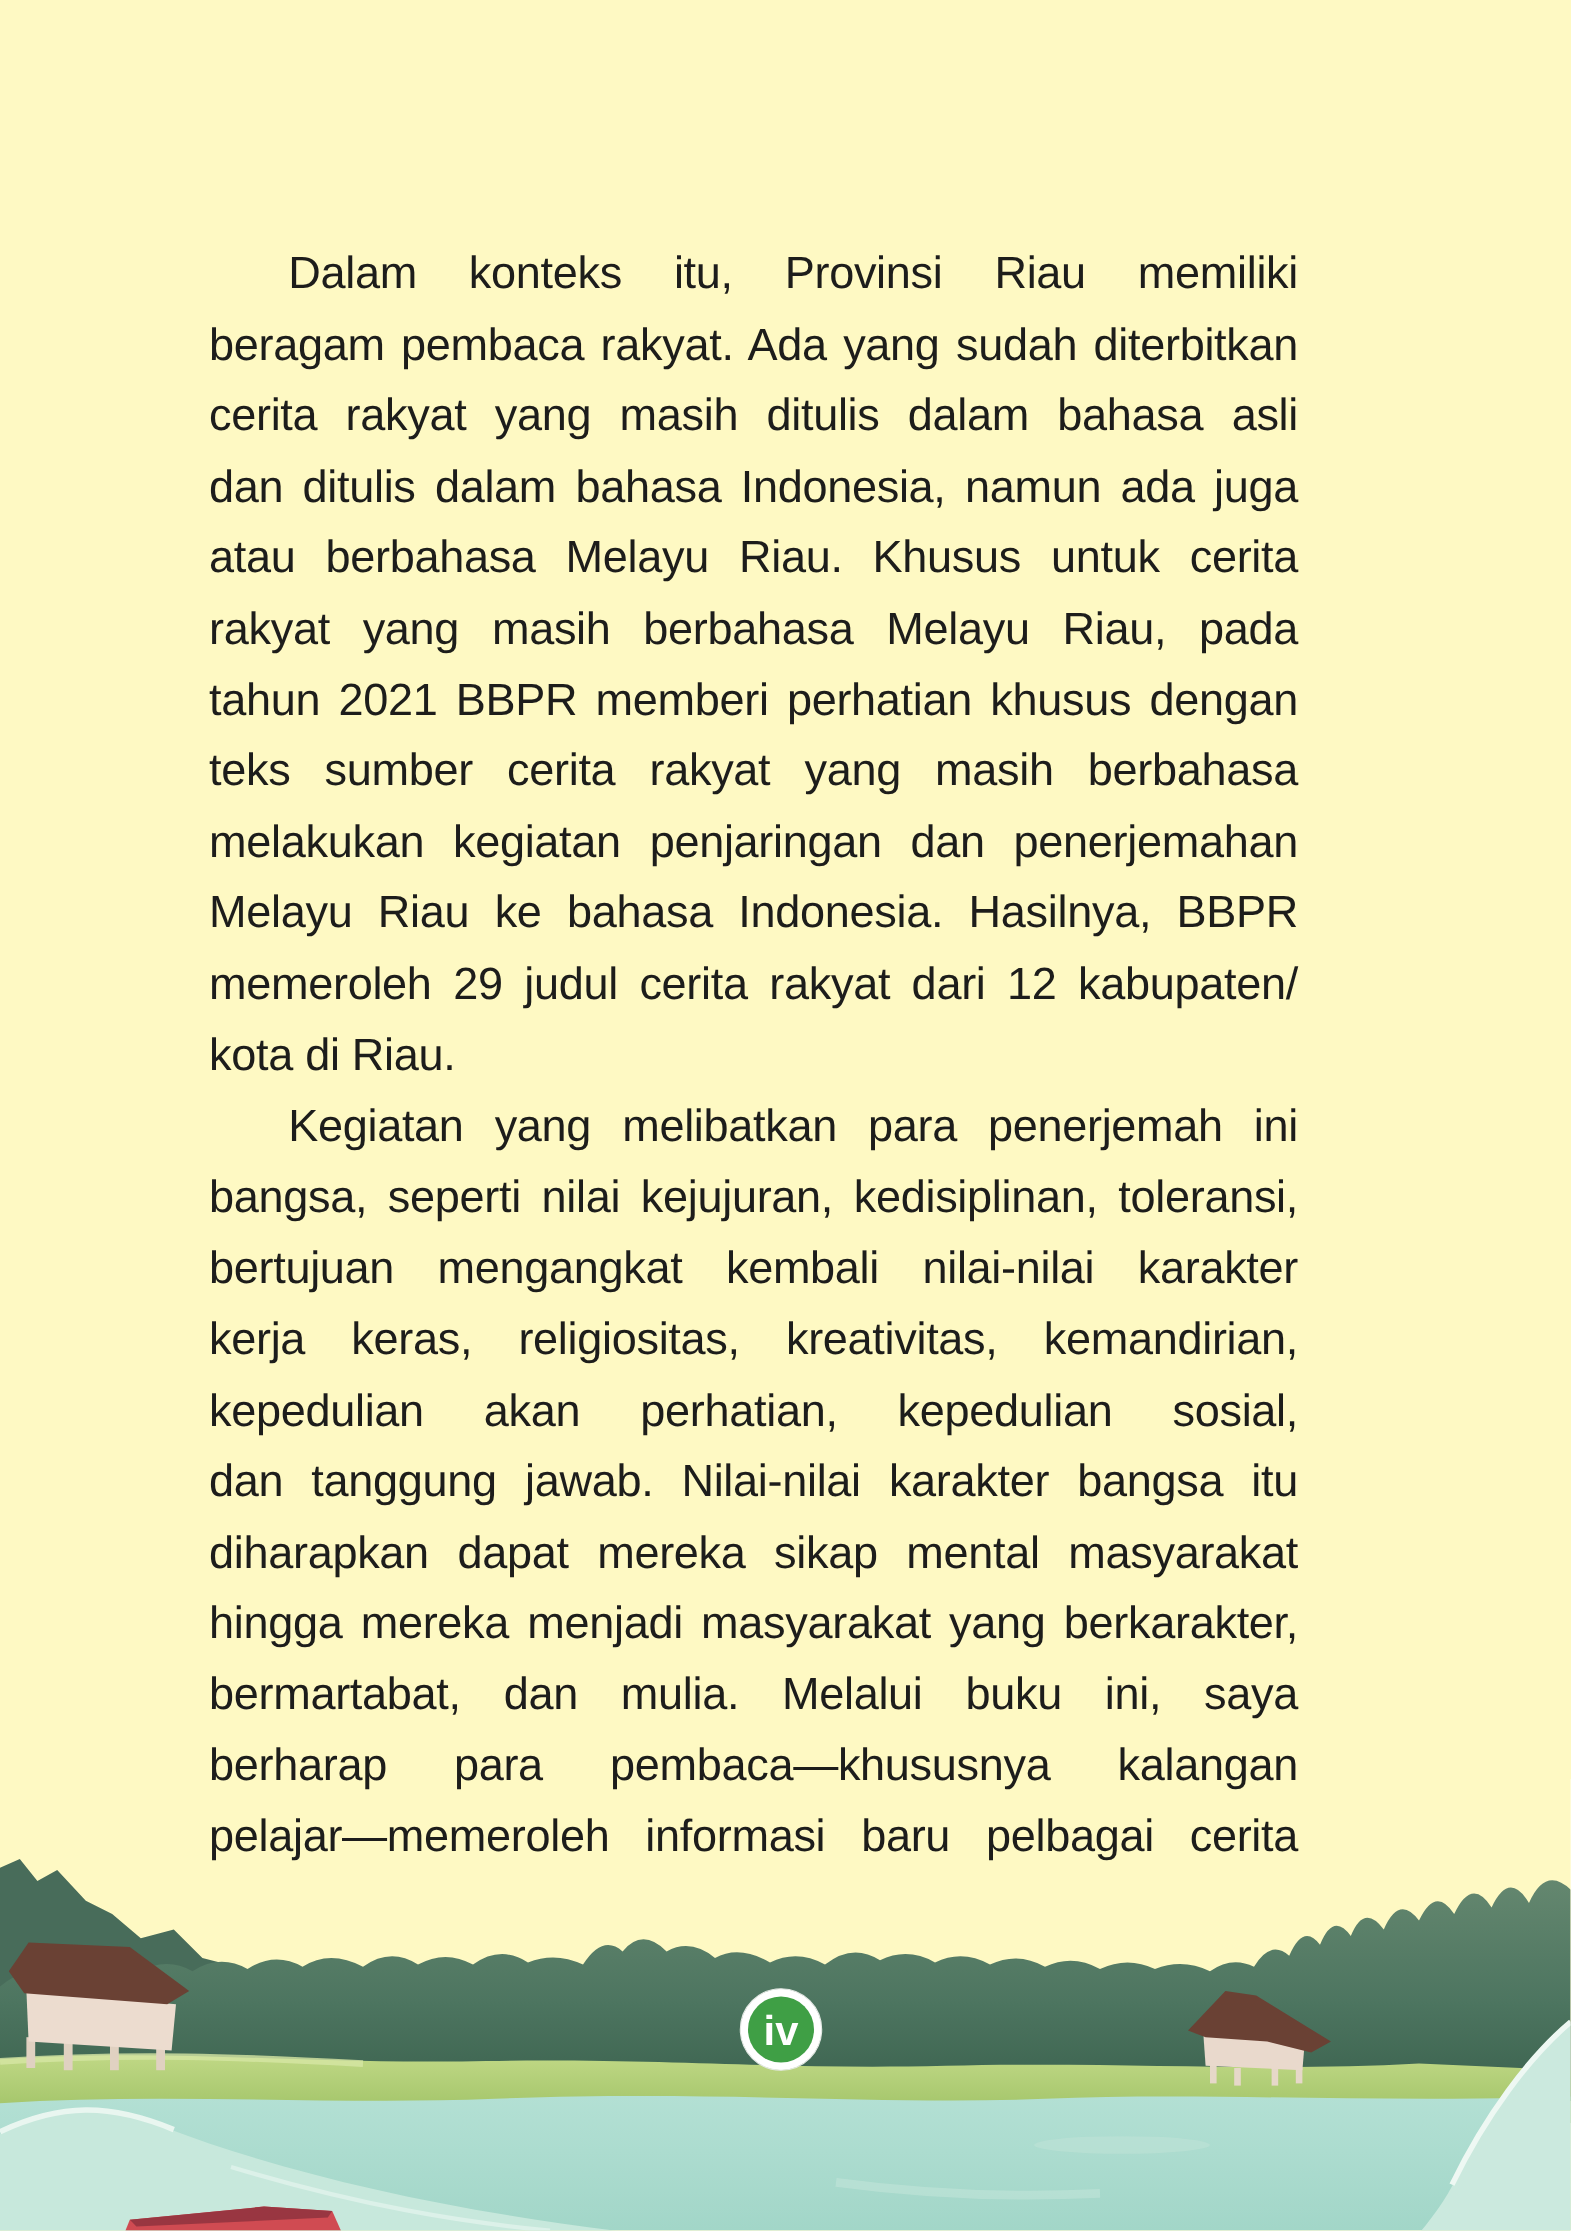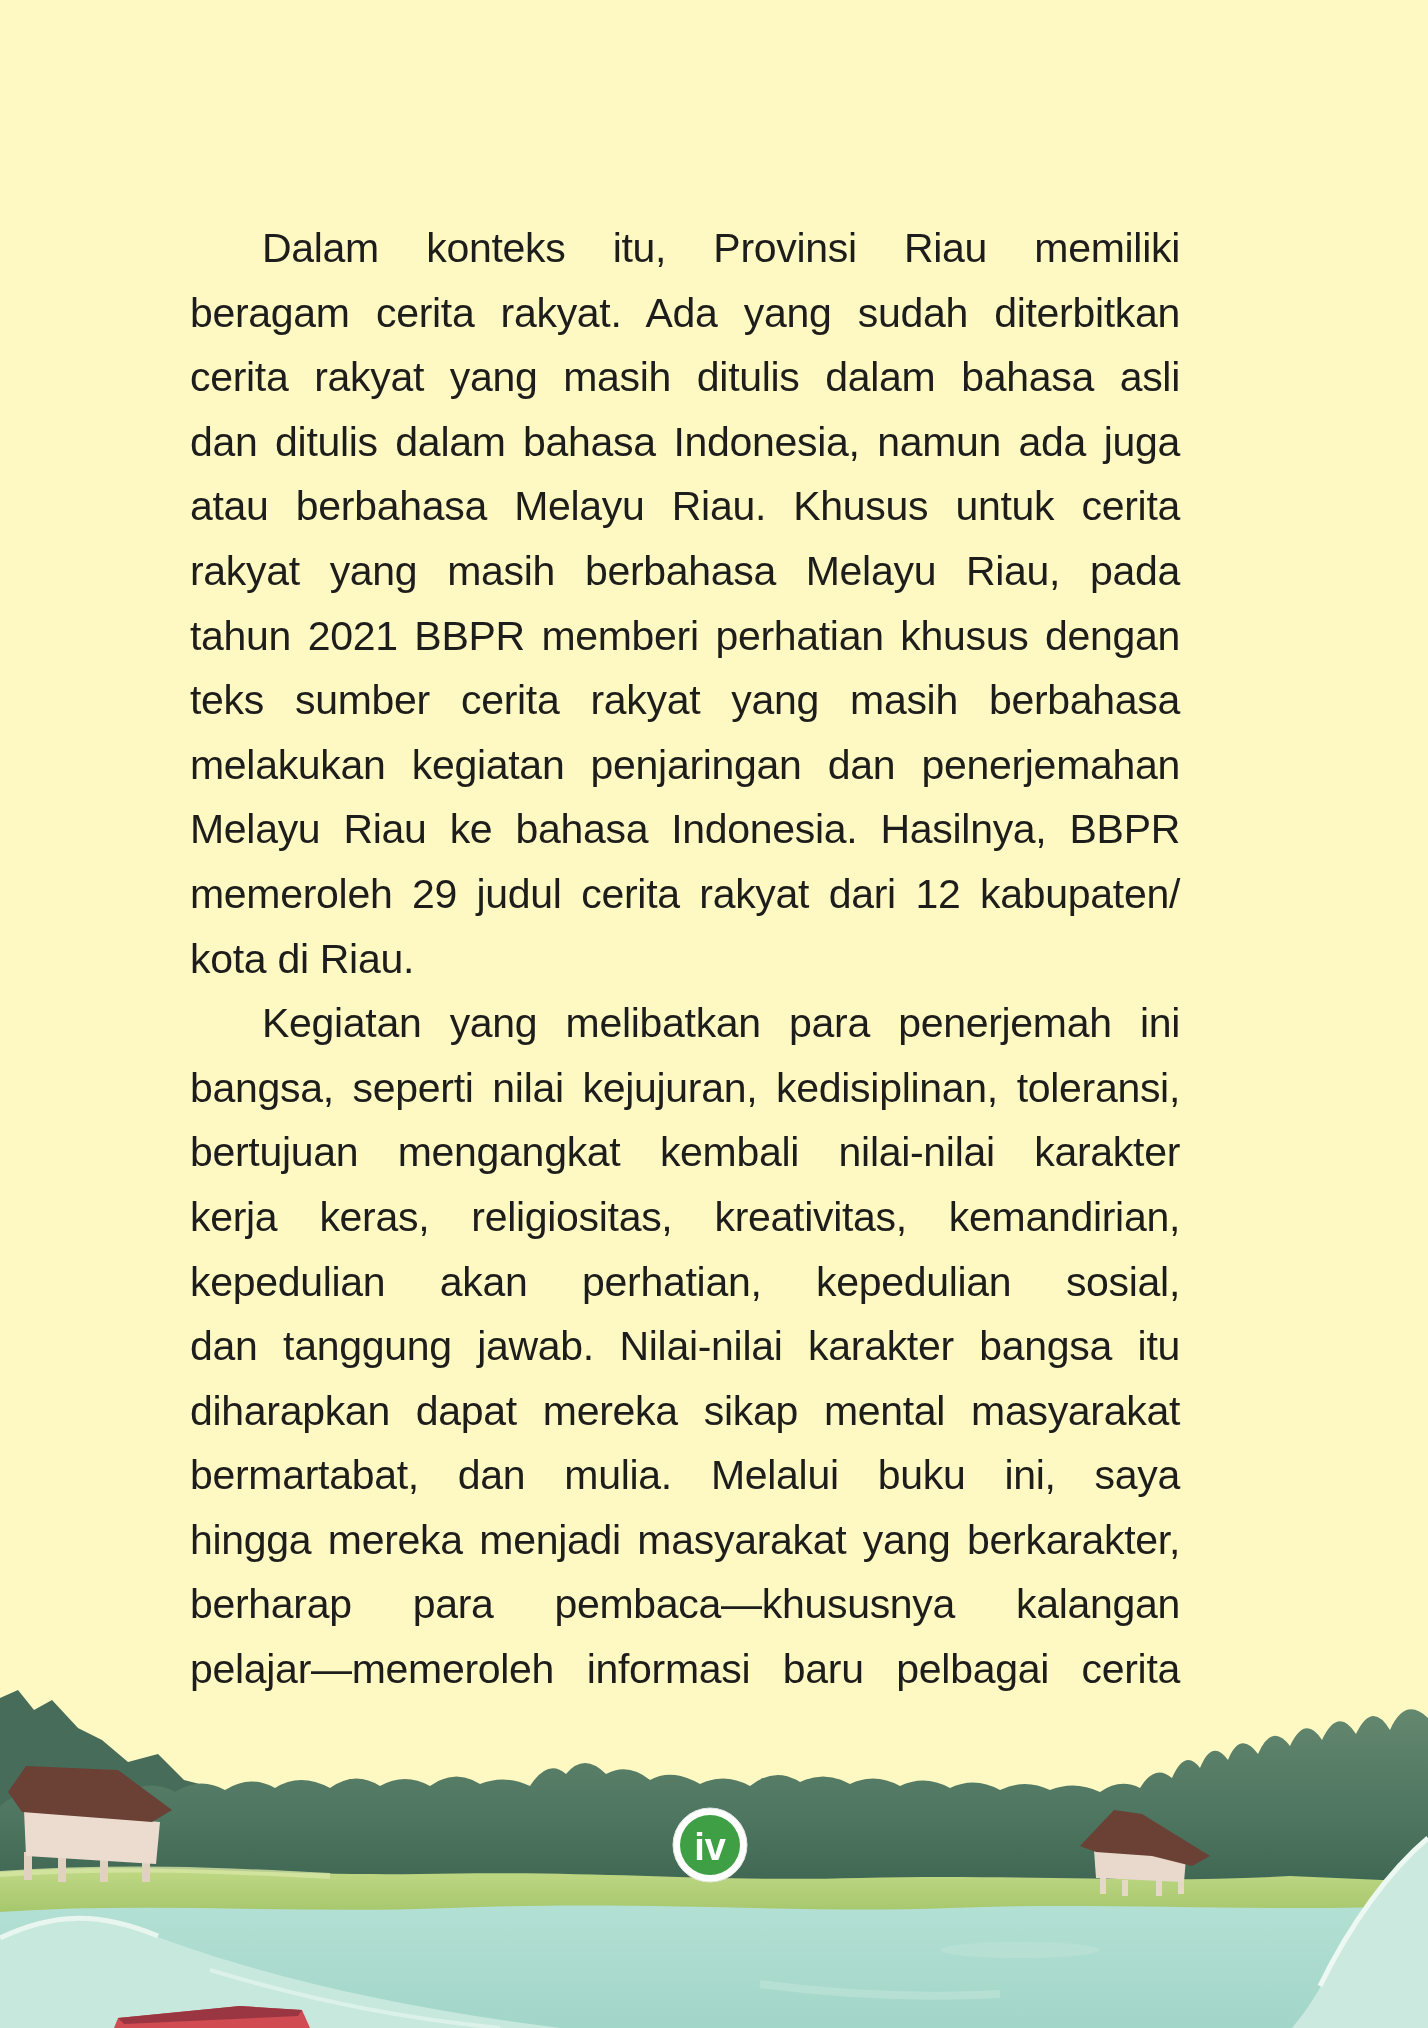--- a/index.html
+++ b/index.html
@@ -35,40 +35,40 @@
     font-weight:bold;
   }
 </style>
 </head>
 <body>
 
 <div class="page">
 
   <div class="textblock">
       <div class="line first">Dalam konteks itu, Provinsi Riau memiliki</div>
-      <div class="line">beragam cerita rakyat. Ada yang sudah diterbitkan</div>
+      <div class="line">beragam pembaca rakyat. Ada yang sudah diterbitkan</div>
       <div class="line">cerita rakyat yang masih ditulis dalam bahasa asli</div>
       <div class="line">dan ditulis dalam bahasa Indonesia, namun ada juga</div>
       <div class="line">atau berbahasa Melayu Riau. Khusus untuk cerita</div>
       <div class="line">rakyat yang masih berbahasa Melayu Riau, pada</div>
       <div class="line">tahun 2021 BBPR memberi perhatian khusus dengan</div>
       <div class="line">teks sumber cerita rakyat yang masih berbahasa</div>
       <div class="line">melakukan kegiatan penjaringan dan penerjemahan</div>
       <div class="line">Melayu Riau ke bahasa Indonesia. Hasilnya, BBPR</div>
       <div class="line">memeroleh 29 judul cerita rakyat dari 12 kabupaten/</div>
       <div class="line flush">kota di Riau.</div>
       <div class="line first">Kegiatan yang melibatkan para penerjemah ini</div>
       <div class="line">bangsa, seperti nilai kejujuran, kedisiplinan, toleransi,</div>
       <div class="line">bertujuan mengangkat kembali nilai-nilai karakter</div>
       <div class="line">kerja keras, religiositas, kreativitas, kemandirian,</div>
       <div class="line">kepedulian akan perhatian, kepedulian sosial,</div>
       <div class="line">dan tanggung jawab. Nilai-nilai karakter bangsa itu</div>
       <div class="line">diharapkan dapat mereka sikap mental masyarakat</div>
+      <div class="line">hingga mereka menjadi masyarakat yang berkarakter,</div>
       <div class="line">bermartabat, dan mulia. Melalui buku ini, saya</div>
-      <div class="line">hingga mereka menjadi masyarakat yang berkarakter,</div>
       <div class="line">berharap para pembaca—khususnya kalangan</div>
       <div class="line">pelajar—memeroleh informasi baru pelbagai cerita</div>
     </div>
 
   <svg class="footer-art" viewBox="0 0 1428 340" xmlns="http://www.w3.org/2000/svg" aria-hidden="true">
     <defs>
       <linearGradient id="forestGrad" x1="0" y1="0" x2="0" y2="1">
         <stop offset="0" stop-color="#64876f"></stop>
         <stop offset="0.55" stop-color="#4d7560"></stop>
         <stop offset="1" stop-color="#3a614d"></stop>

